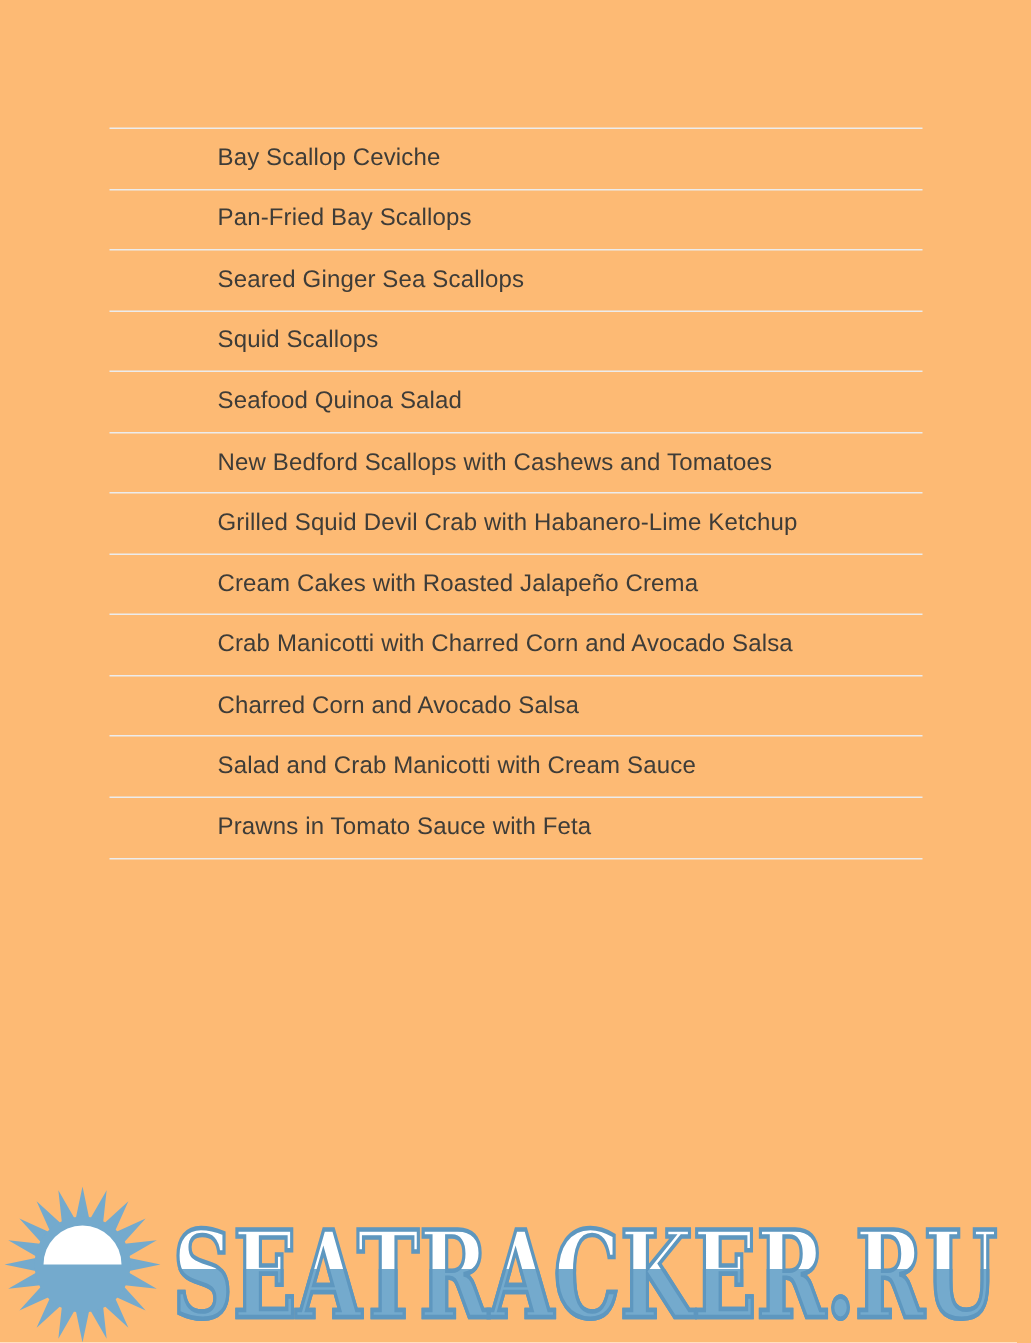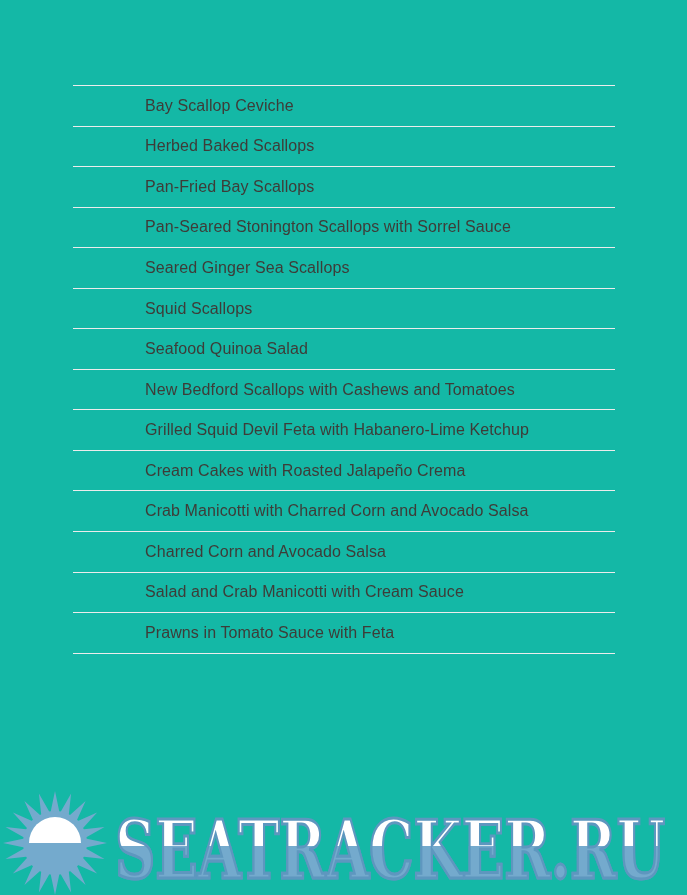--- a/index.html
+++ b/index.html
@@ -4,21 +4,21 @@
 <style>
   html, body {
     margin: 0;
     padding: 0;
     background: #ffffff;
   }
   .page {
     position: relative;
     width: 687px;
     height: 895px;
-    background: #14b8a6;
+    background: #fdba74;
     overflow: hidden;
     font-family: "Liberation Sans", sans-serif;
   }
   .recipe-list {
     position: absolute;
     top: 85px;
     left: 73px;
     width: 542px;
     margin: 0;
     padding: 0;
@@ -66,42 +66,36 @@
 </head>
 <body>
 
 <div class="page">
 
   <ul class="recipe-list">
       <li class="row">
         <span>Bay Scallop Ceviche</span>
       </li>
       <li class="row">
-        <span>Herbed Baked Scallops</span>
-      </li>
-      <li class="row">
         <span>Pan-Fried Bay Scallops</span>
-      </li>
-      <li class="row">
-        <span>Pan-Seared Stonington Scallops with Sorrel Sauce</span>
       </li>
       <li class="row">
         <span>Seared Ginger Sea Scallops</span>
       </li>
       <li class="row">
         <span>Squid Scallops</span>
       </li>
       <li class="row">
         <span>Seafood Quinoa Salad</span>
       </li>
       <li class="row">
         <span>New Bedford Scallops with Cashews and Tomatoes</span>
       </li>
       <li class="row">
-        <span>Grilled Squid Devil Feta with Habanero-Lime Ketchup</span>
+        <span>Grilled Squid Devil Crab with Habanero-Lime Ketchup</span>
       </li>
       <li class="row">
         <span>Cream Cakes with Roasted Jalapeño Crema</span>
       </li>
       <li class="row">
         <span>Crab Manicotti with Charred Corn and Avocado Salsa</span>
       </li>
       <li class="row">
         <span>Charred Corn and Avocado Salsa</span>
       </li>

